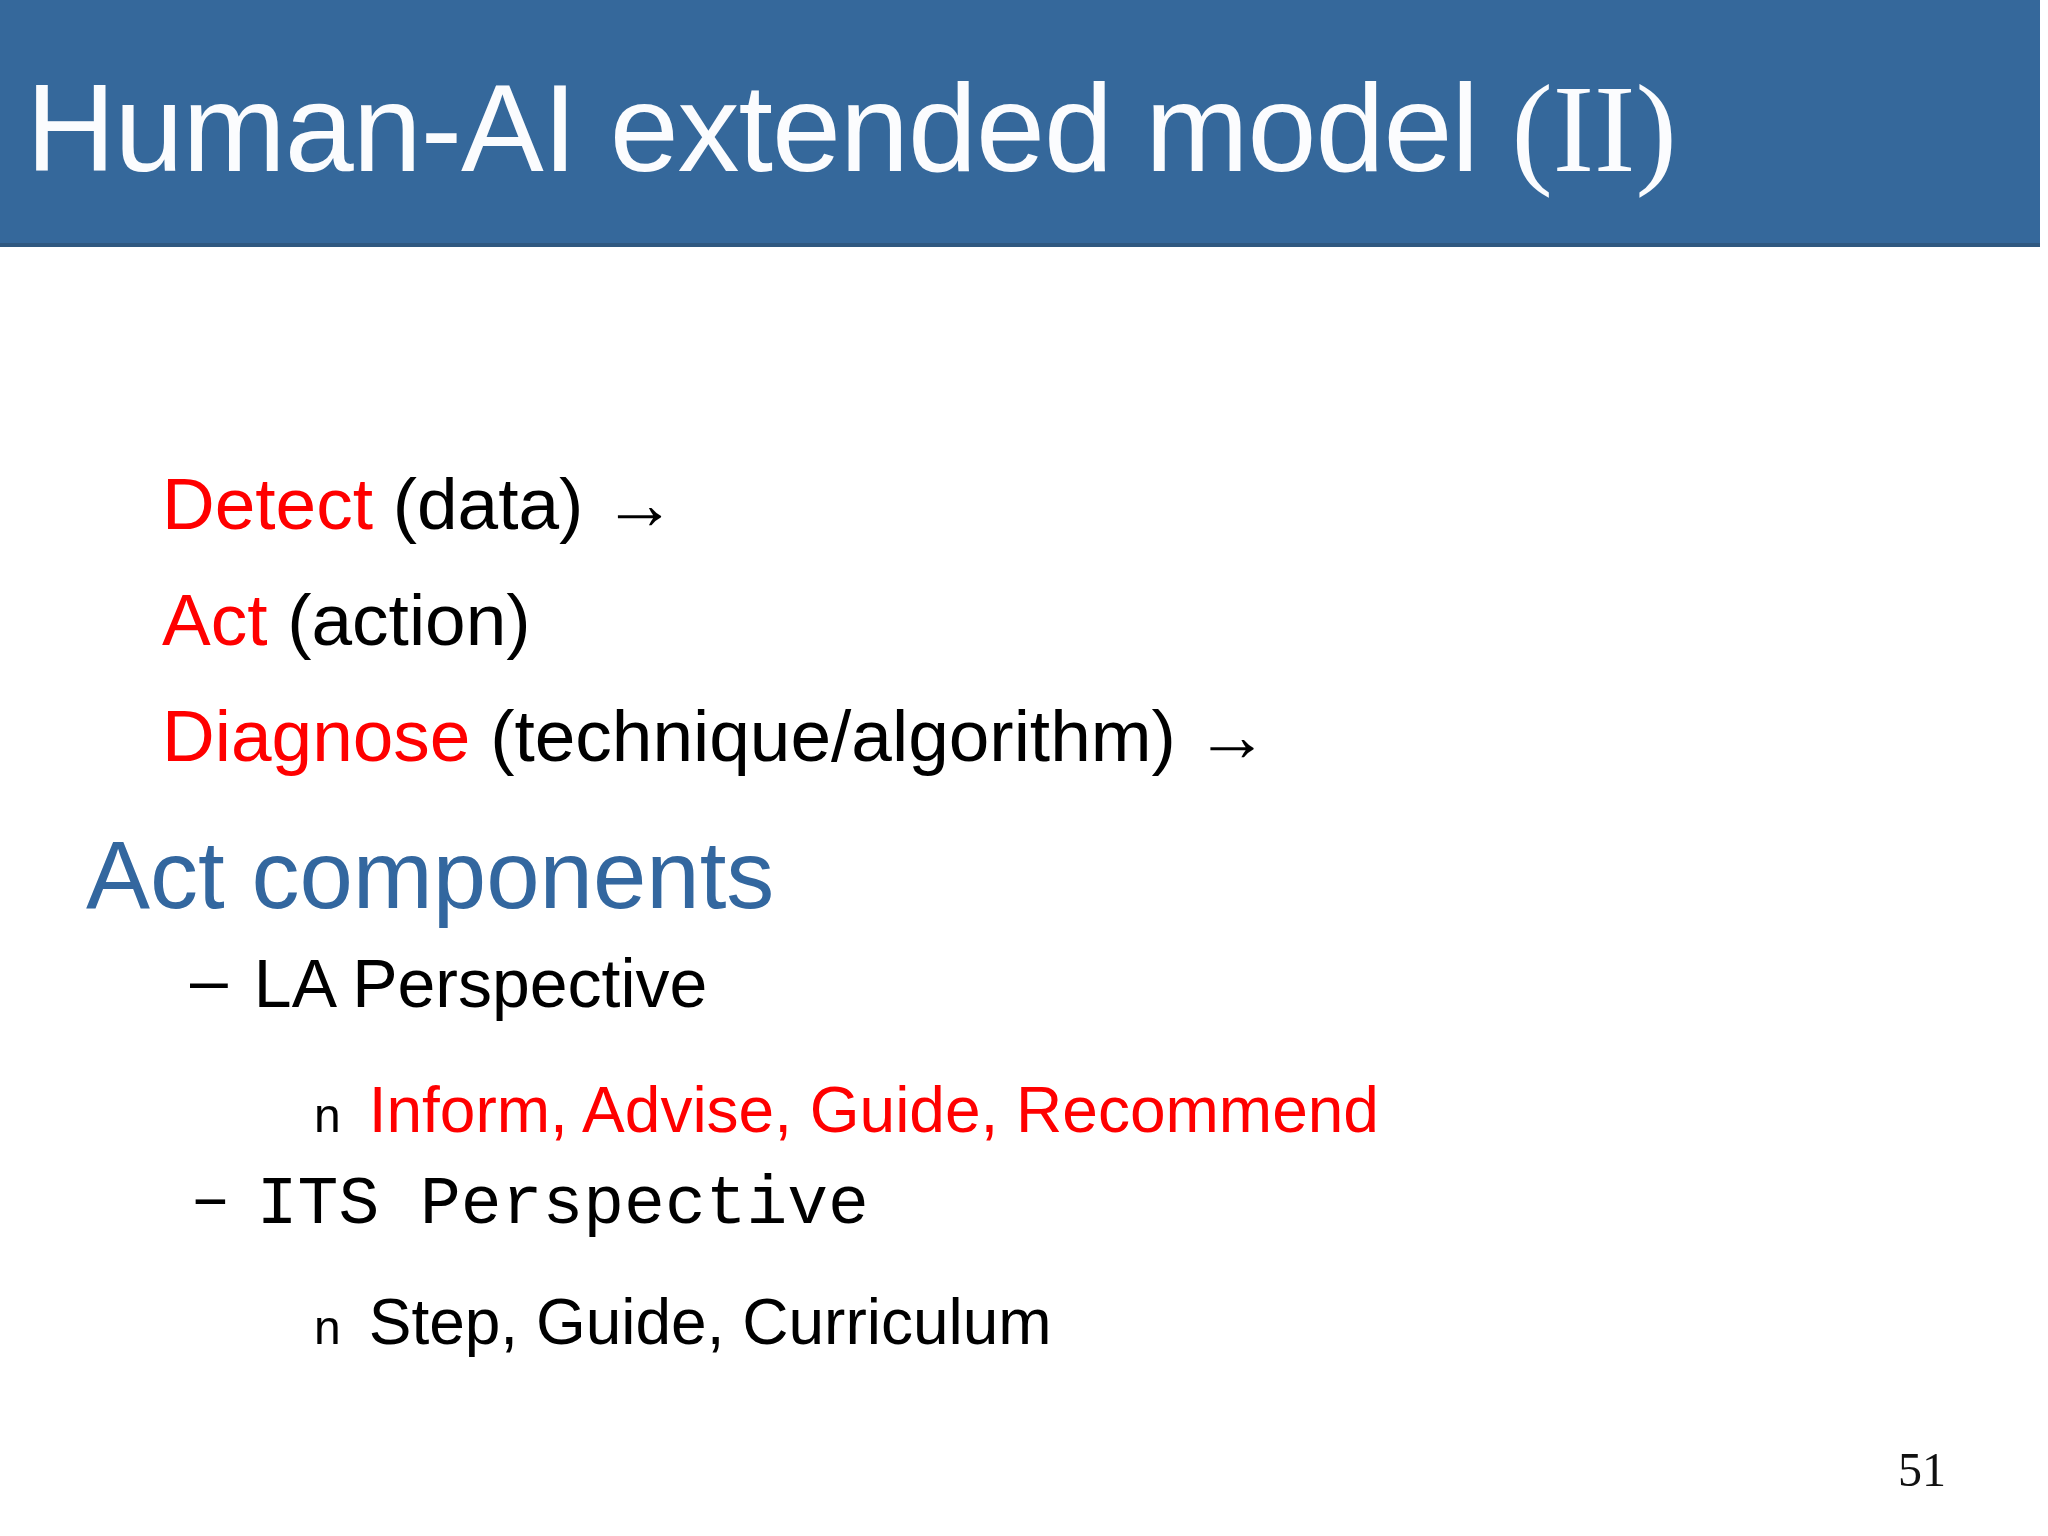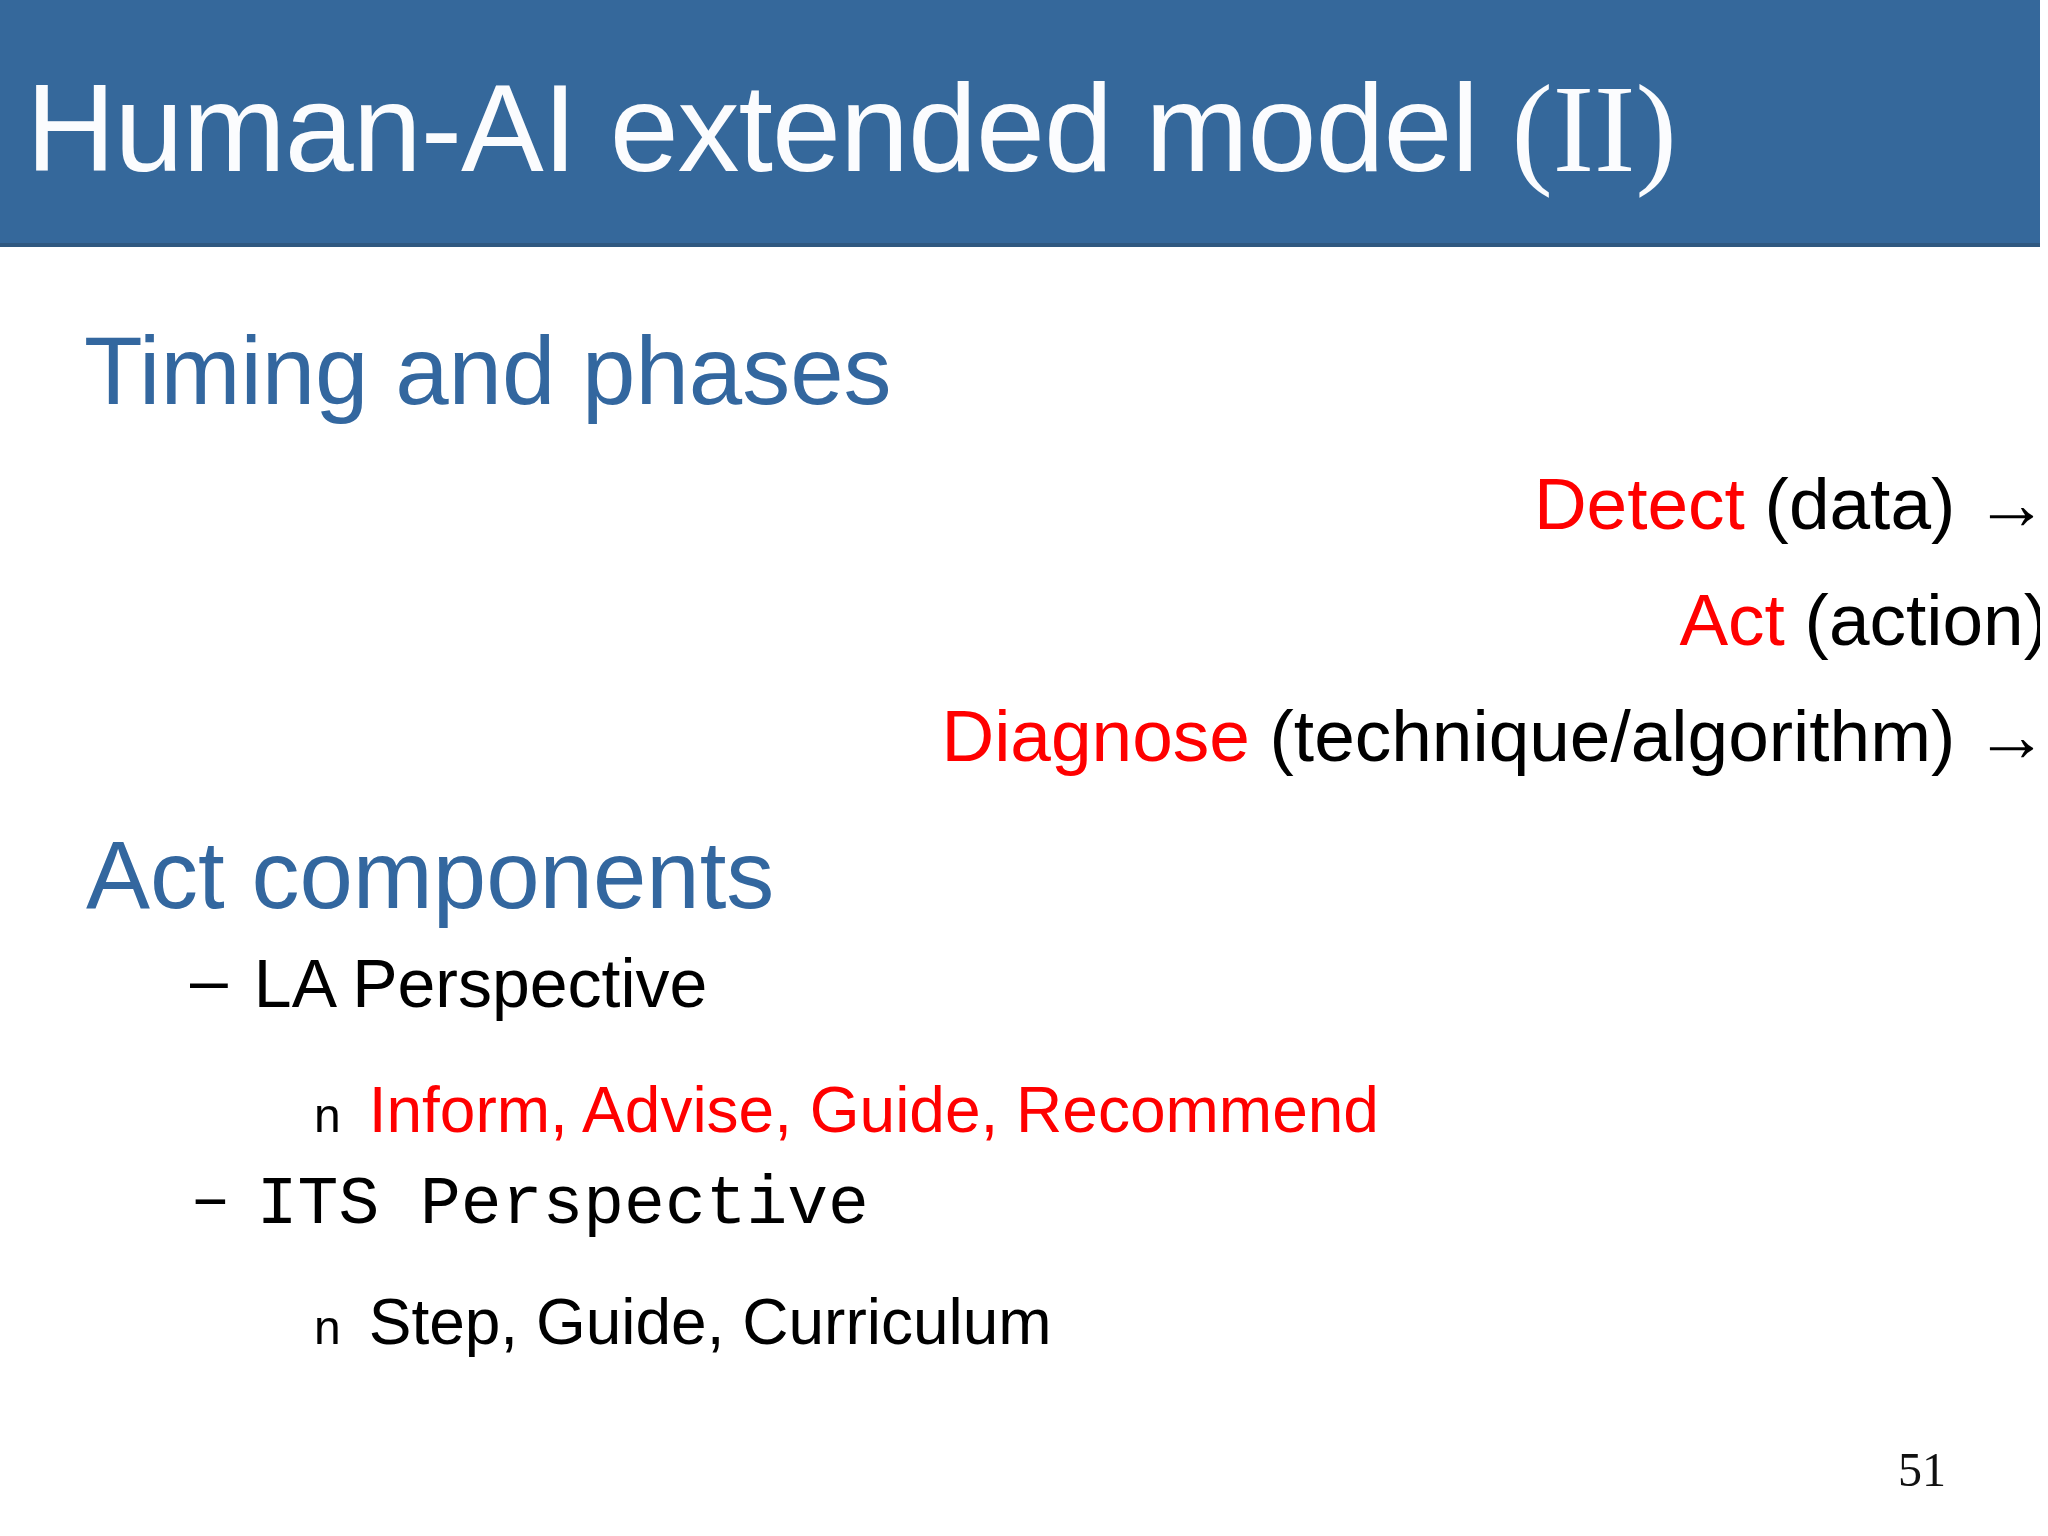--- a/index.html
+++ b/index.html
@@ -52,21 +52,21 @@
   }
   .heading-timing { left: 84px;  top: 318px; }
   .heading-act    { left: 78px;  top: 822px; margin-left: 8px; }
 
   
   .phases {
     position: absolute;
     left: 162px;
     top: 446px;
     width: 1886px;
-    text-align: right;
+    text-align: left;
     font-size: 73px;
     line-height: 116px;
     color: #000000;
   }
   .phase-line { white-space: nowrap; }
   .phase-keyword { color: #FF0000; }
   .phase-rest  { margin-left: 0.27em; }
   .phase-arrow { margin-left: 0.27em; }
   .phase-rest:empty, .phase-arrow:empty { display: none; margin: 0; }
 
@@ -116,21 +116,20 @@
 <body>
 
 <div class="slide">
 
   <div class="header">
     <div class="title">
       <span>Human-AI extended model </span><span class="suffix">(II)</span>
     </div>
   </div>
 
-  <div class="section-heading heading-timing">Timing and phases</div>
 
   <div class="phases">
     <div class="phase-line">
       <span class="phase-keyword">Detect</span><span class="phase-rest">(data)</span><span class="phase-arrow">→</span>
     </div>
     <div class="phase-line">
       <span class="phase-keyword">Act</span><span class="phase-rest">(action)</span>
     </div>
     <div class="phase-line">
       <span class="phase-keyword">Diagnose</span><span class="phase-rest">(technique/algorithm)</span><span class="phase-arrow">→</span>

